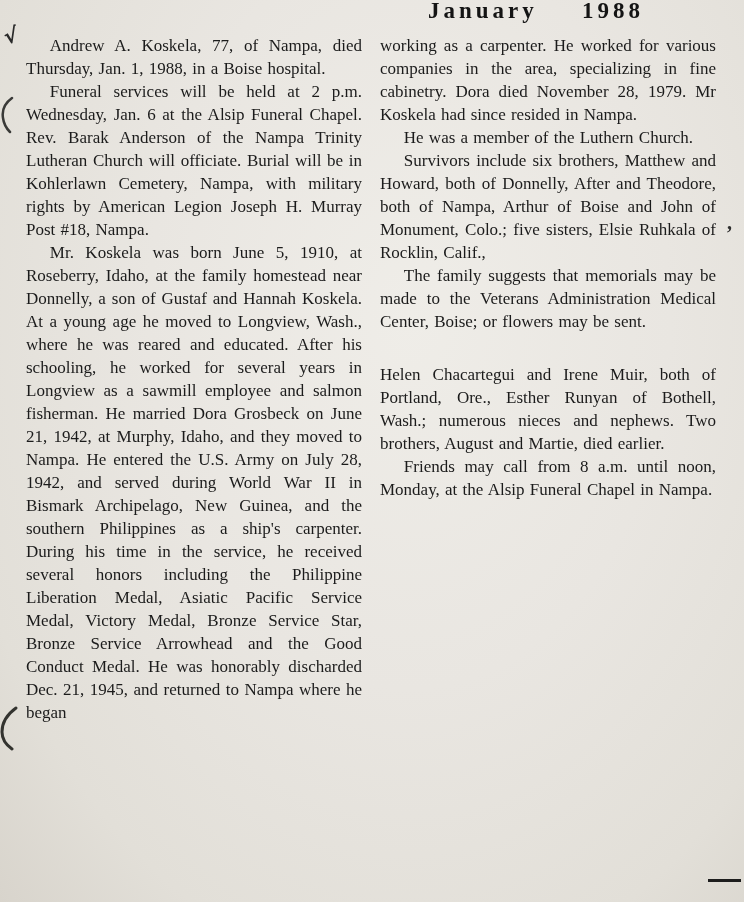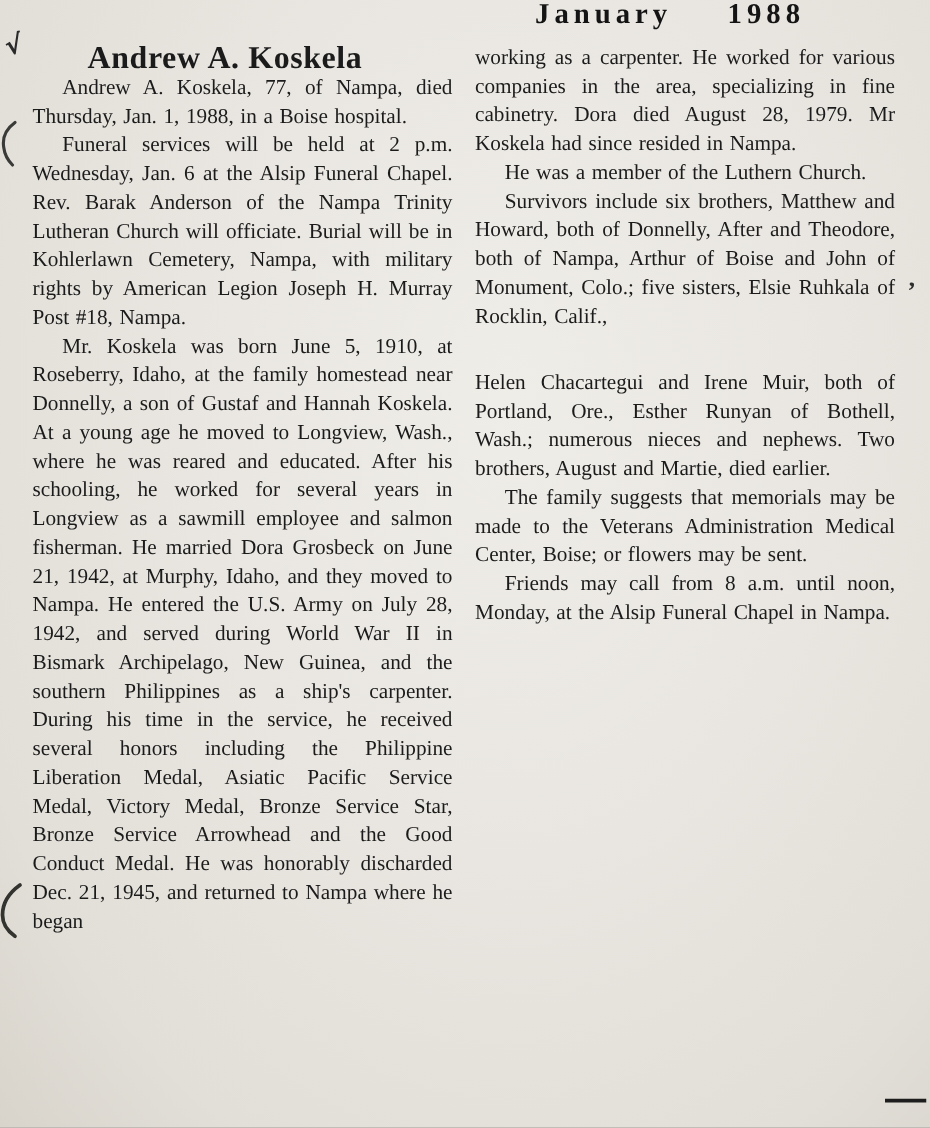--- a/index.html
+++ b/index.html
@@ -103,32 +103,31 @@
 <div id="page">
 
   <div class="masthead">
     <span>January</span>
     <span>1988</span>
   </div>
 
   <div class="checkmark">√</div>
 
   <div class="col left">
-    <h2 class="obit-title">Andrew A. Koskela</h2>
     <p class="para">Andrew A. Koskela, 77, of Nampa, died Thursday, Jan. 1, 1988, in a Boise hospital.</p>
     <p class="para">Funeral services will be held at 2 p.m. Wednesday, Jan. 6 at the Alsip Funeral Chapel. Rev. Barak Anderson of the Nampa Trinity Lutheran Church will officiate. Burial will be in Kohlerlawn Cemetery, Nampa, with military rights by American Legion Joseph H. Murray Post #18, Nampa.</p>
     <p class="para">Mr. Koskela was born June 5, 1910, at Roseberry, Idaho, at the family homestead near Donnelly, a son of Gustaf and Hannah Koskela. At a young age he moved to Longview, Wash., where he was reared and educated. After his schooling, he worked for several years in Longview as a sawmill employee and salmon fisherman. He married Dora Grosbeck on June 21, 1942, at Murphy, Idaho, and they moved to Nampa. He entered the U.S. Army on July 28, 1942, and served during World War II in Bismark Archipelago, New Guinea, and the southern Philippines as a ship's carpenter. During his time in the service, he received several honors including the Philippine Liberation Medal, Asiatic Pacific Service Medal, Victory Medal, Bronze Service Star, Bronze Service Arrowhead and the Good Conduct Medal. He was honorably discharded Dec. 21, 1945, and returned to Nampa where he began</p>
   </div>
 
   <div class="col right">
-    <p class="para no-indent">working as a carpenter. He worked for various companies in the area, specializing in fine cabinetry. Dora died August 28, 1979. Mr Koskela had since resided in Nampa.</p>
+    <p class="para no-indent">working as a carpenter. He worked for various companies in the area, specializing in fine cabinetry. Dora died November 28, 1979. Mr Koskela had since resided in Nampa.</p>
     <p class="para">He was a member of the Luthern Church.</p>
     <p class="para">Survivors include six brothers, Matthew and Howard, both of Donnelly, After and Theodore, both of Nampa, Arthur of Boise and John of Monument, Colo.; five sisters, Elsie Ruhkala of Rocklin, Calif.,</p>
+    <p class="para">The family suggests that memorials may be made to the Veterans Administration Medical Center, Boise; or flowers may be sent.</p>
     <p class="para no-indent gap-before">Helen Chacartegui and Irene Muir, both of Portland, Ore., Esther Runyan of Bothell, Wash.; numerous nieces and nephews. Two brothers, August and Martie, died earlier.</p>
-    <p class="para">The family suggests that memorials may be made to the Veterans Administration Medical Center, Boise; or flowers may be sent.</p>
     <p class="para">Friends may call from 8 a.m. until noon, Monday, at the Alsip Funeral Chapel in Nampa.</p>
   </div>
 
   <svg class="edge-artifact one" width="16" height="40" viewBox="0 0 16 40">
     <path d="M 12 2 Q 1 10 3 22 Q 4 30 10 36" fill="none" stroke="#3a3a38" stroke-width="2.5" stroke-linecap="round"></path>
   </svg>
 
   <svg class="edge-artifact two" width="20" height="46" viewBox="0 0 20 46">
     <path d="M 16 2 Q 2 12 2 26 Q 2 36 12 43" fill="none" stroke="#33332f" stroke-width="3" stroke-linecap="round"></path>
   </svg>

